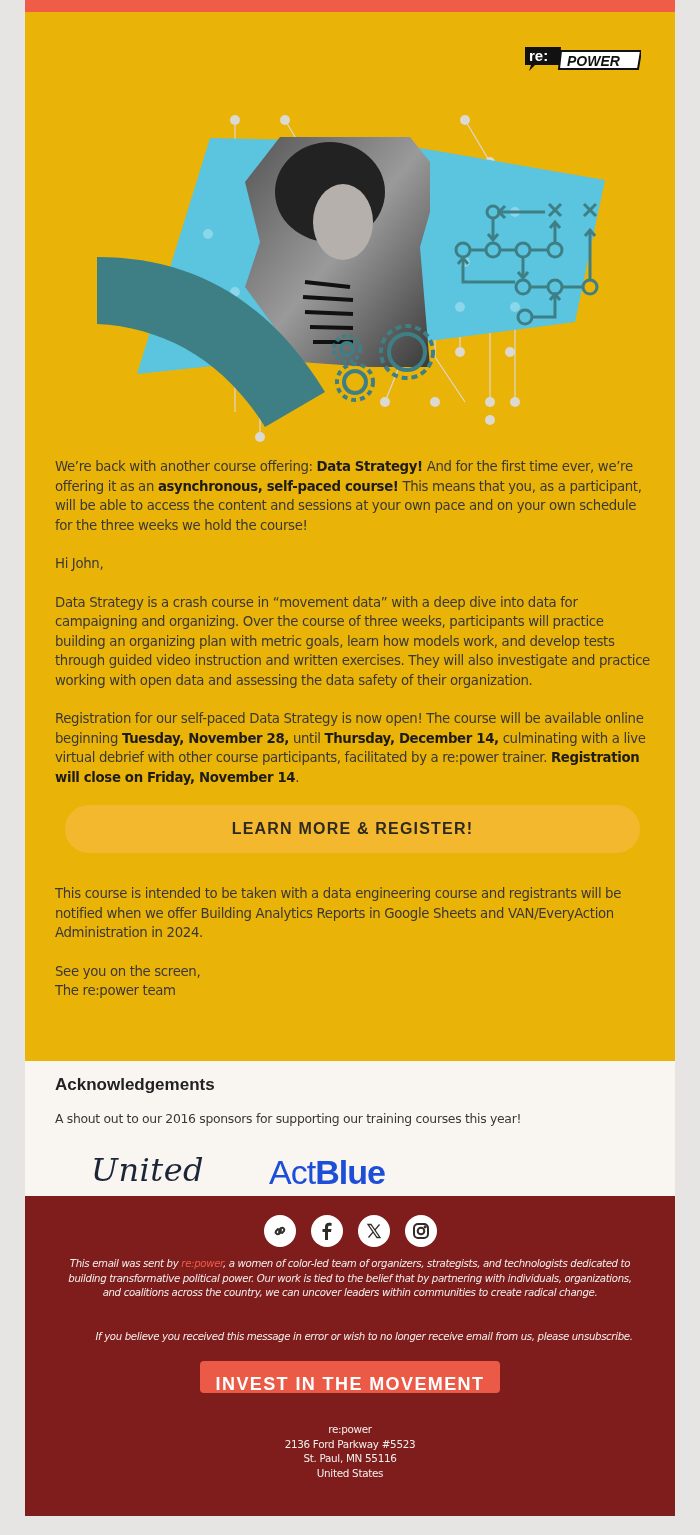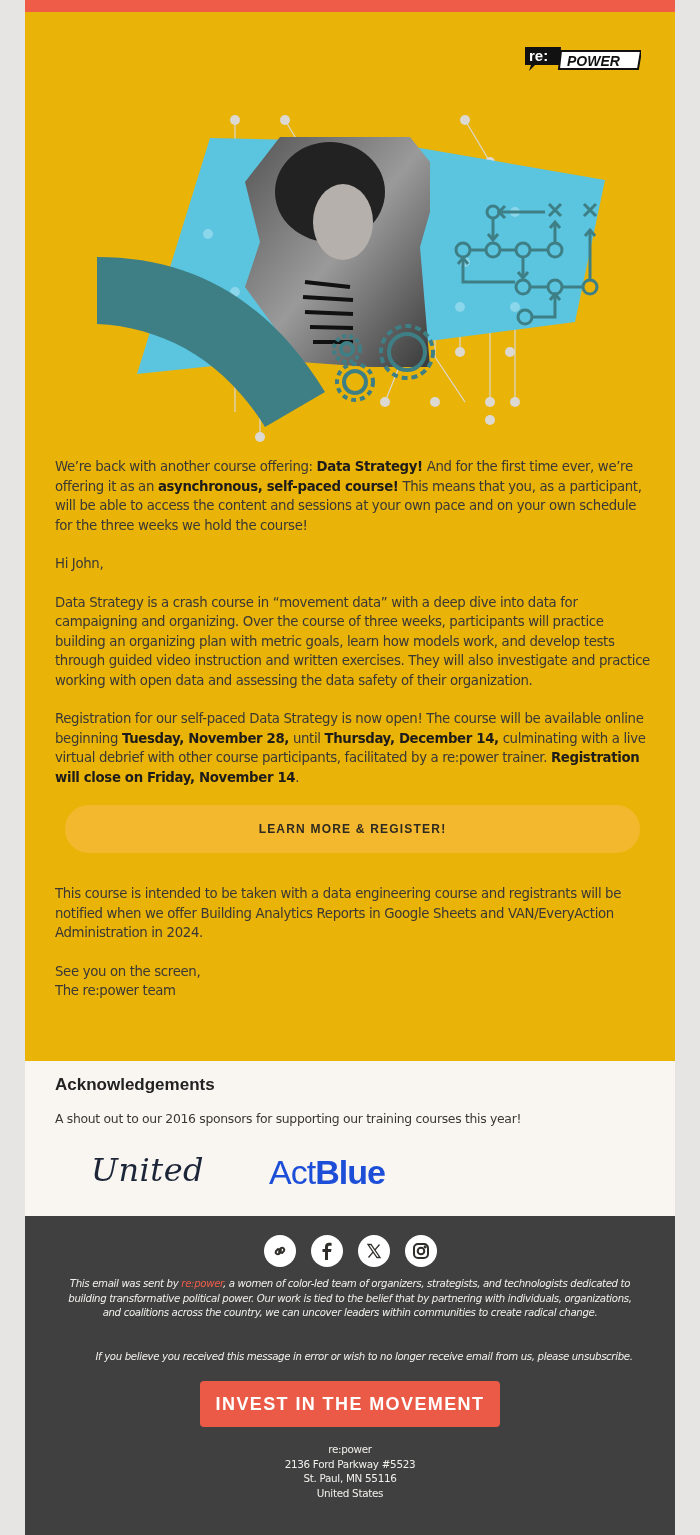--- a/index.html
+++ b/index.html
@@ -5,35 +5,35 @@
   html, body { margin:0; padding:0; }
   body { width:700px; height:1535px; background:#e6e5e3; font-family:"Liberation Sans", sans-serif; color:#2e2c29; overflow:hidden; }
   .wrap { position:absolute; left:25px; top:0; width:650px; }
   .topbar { height:12px; background:#ef5d48; }
   .main { background:#eab308; position:relative; height:1049px; }
   .logo { position:absolute; left:500px; top:33px; width:116px; height:26px; }
   .hero { position:absolute; left:60px; top:90px; width:520px; height:350px; }
   .body-text { position:absolute; left:30px; top:445px; width:595px; font-family:"DejaVu Sans", sans-serif; font-size:13.3px; line-height:19.5px; color:#3a3835; letter-spacing:-0.35px; }
   .body-text p { margin:0 0 19px 0; }
   .body-text b { color:#1e1c1a; }
-  .cta { display:block; margin:18px 10px 0 10px; height:48px; border-radius:24px; background:#f4b82f; color:#2e2a1f; font-family:"Liberation Sans", sans-serif; font-weight:bold; font-size:12px; letter-spacing:1.2px; text-align:center; line-height:48px; cursor:pointer; }
+  .cta { display:block; margin:18px 10px 0 10px; height:48px; border-radius:24px; background:#f4b82f; color:#2e2a1f; font-family:"Liberation Sans", sans-serif; font-weight:bold; font-size:16px; letter-spacing:1.2px; text-align:center; line-height:48px; cursor:pointer; }
   .ps { font-style:italic; }
-  .ack { background:#f9f6f1; height:155px; position:relative; }
+  .ack { background:#f9f6f1; height:135px; position:relative; }
   .ack h2 { position:absolute; left:30px; top:14px; margin:0; font-size:17px; font-weight:bold; color:#222; font-family:"Liberation Sans", sans-serif; }
   .ack .ack-sub { position:absolute; left:30px; top:50px; font-family:"DejaVu Sans", sans-serif; font-size:12.4px; color:#3a3835; letter-spacing:-0.3px; }
   .hustle { position:absolute; left:66px; top:90px; font-family:"DejaVu Serif", serif; font-style:italic; font-size:32px; color:#1d2538; letter-spacing:0.5px; }
   .actblue { position:absolute; left:244px; top:92px; font-family:"Liberation Sans", sans-serif; font-size:34px; color:#1d4ed8; letter-spacing:-1px; }
   .actblue b { font-weight:bold; }
-  .footer { background:#404040; height:320px; position:relative; text-align:center; color:#fff; }
+  .footer { background:#7f1d1d; height:320px; position:relative; text-align:center; color:#fff; }
   .social { position:absolute; left:0; right:0; top:19px; display:flex; justify-content:center; gap:15px; }
   .social .sc { width:32px; height:32px; border-radius:50%; background:#fff; display:flex; align-items:center; justify-content:center; cursor:pointer; }
   .footnote { position:absolute; left:40px; width:570px; top:61px; font-family:"DejaVu Sans", sans-serif; font-style:italic; font-size:10.2px; line-height:14.5px; color:#f2f0ec; letter-spacing:-0.35px; }
   .footnote .brand { color:#ef5d48; }
   .unsub { position:absolute; left:44px; width:590px; top:135px; font-family:"DejaVu Sans", sans-serif; font-style:italic; font-size:10.2px; color:#f2f0ec; letter-spacing:-0.35px; }
-  .invest { position:absolute; left:175px; top:165px; width:300px; height:46px; background:#ea5a46; border-radius:4px; color:#fff; font-family:"Liberation Sans", sans-serif; font-weight:bold; font-size:18px; line-height:46px; letter-spacing:1.4px; cursor:pointer; }
+  .invest { position:absolute; left:175px; top:165px; width:300px; height:32px; background:#ea5a46; border-radius:4px; color:#fff; font-family:"Liberation Sans", sans-serif; font-weight:bold; font-size:18px; line-height:46px; letter-spacing:1.4px; cursor:pointer; }
   .addr { position:absolute; left:0; right:0; top:226px; font-family:"DejaVu Sans", sans-serif; font-size:10.4px; line-height:14.6px; color:#f2f0ec; letter-spacing:-0.3px; }
 </style>
 </head>
 <body>
 
 <div class="wrap">
   <div class="topbar"></div>
 
   <div class="main">
 

